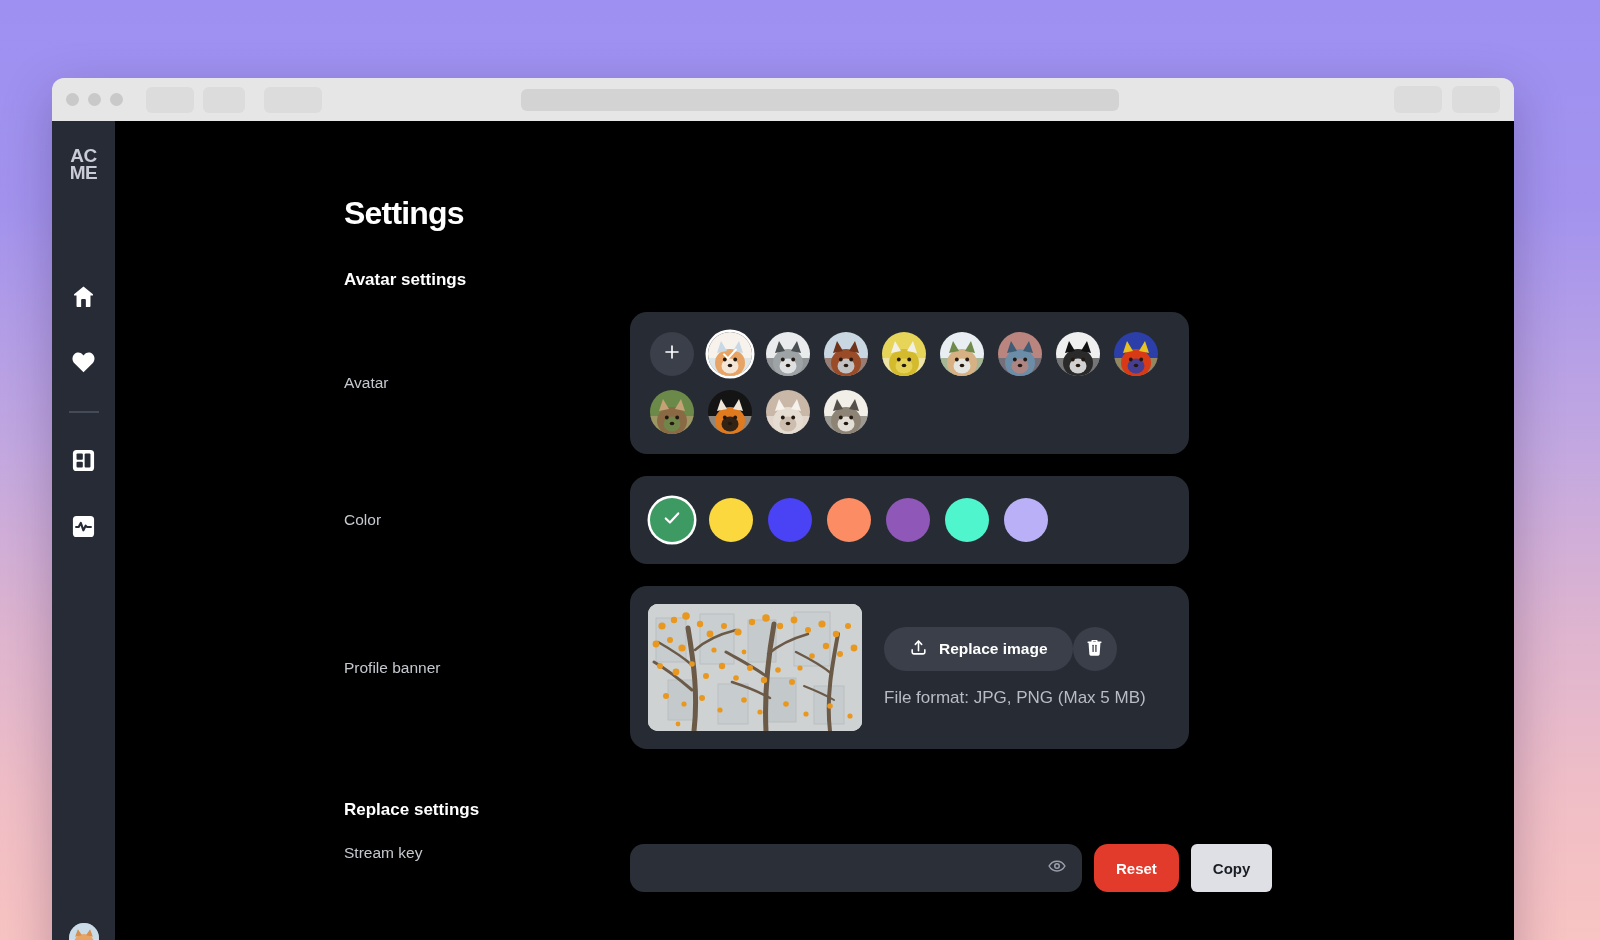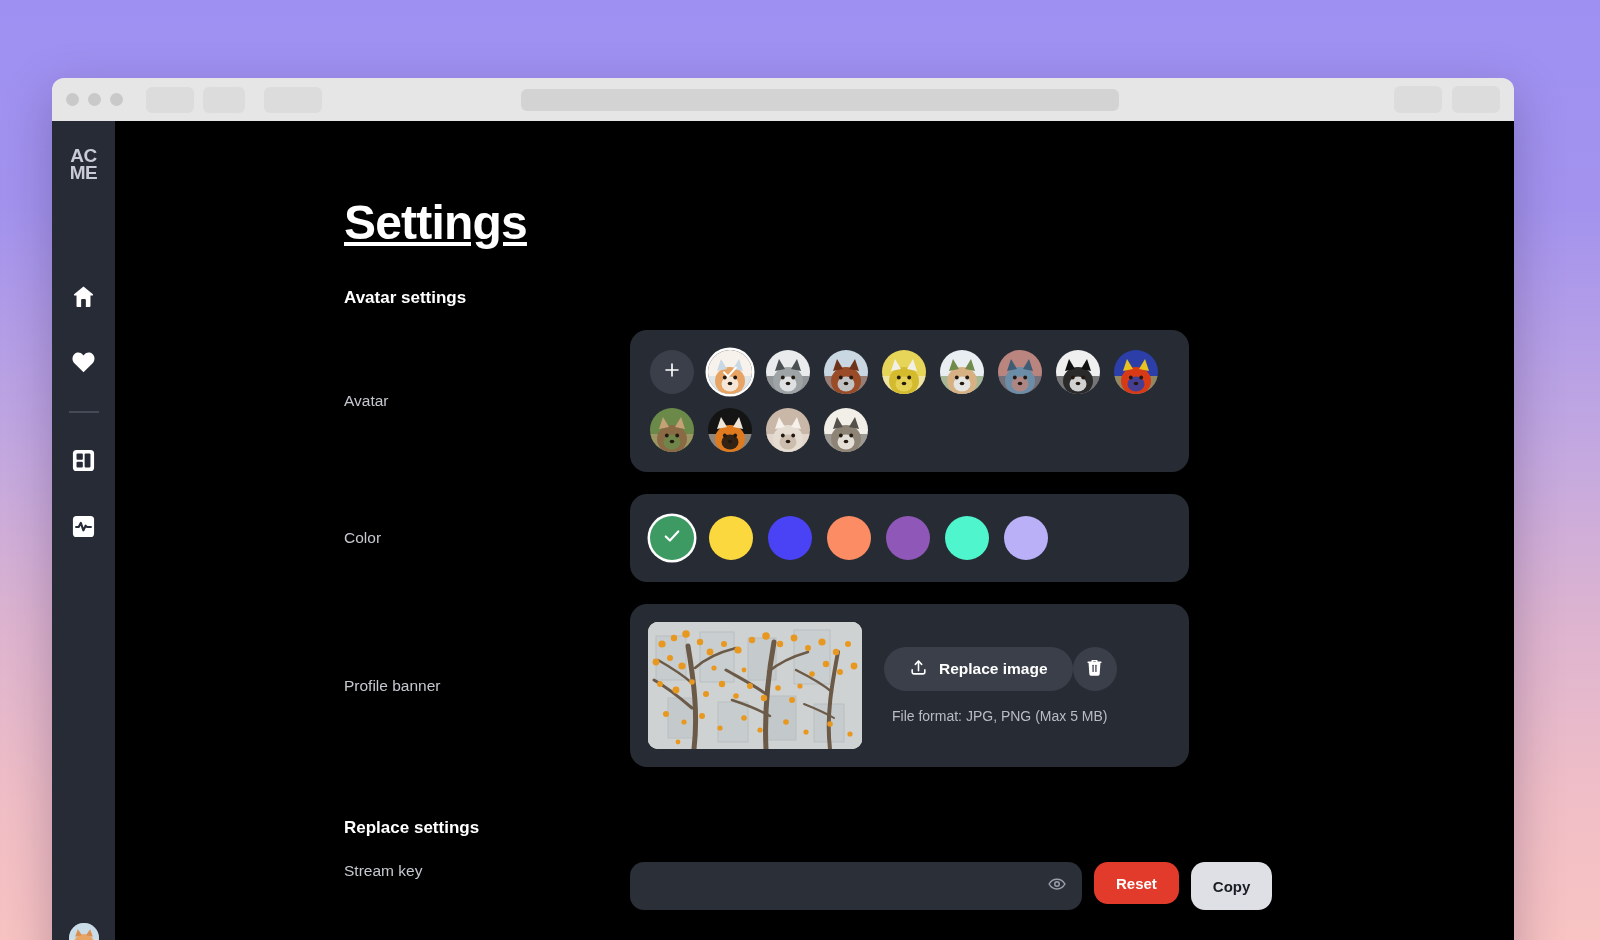--- a/index.html
+++ b/index.html
@@ -90,24 +90,23 @@
   
   .main {
     flex: 1;
     background: #000;
     padding: 74px 0 0 229px;
     overflow: hidden;
     position: relative;
   }
   .page-title {
     color: #fff;
-    font-size: 48px;
+    font-size: 32px;
     font-weight: bold;
     letter-spacing: -0.8px;
-    text-decoration: underline;
   }
   .section-title {
     color: #fff;
     font-size: 17px;
     font-weight: bold;
     margin-top: 38px;
   }
   .section-title.stream { margin-top: 51px; }
 
   .setting-row {
@@ -182,21 +181,21 @@
     cursor: pointer;
   }
   .btn-trash {
     background: #3A3F4A;
     border: none;
     border-radius: 50%;
     width: 44px; height: 44px;
     display: flex; align-items: center; justify-content: center;
     cursor: pointer;
   }
-  .format-hint { color: #B9BCC4; font-size: 14px; margin-left: 8px; }
+  .format-hint { color: #B9BCC4; font-size: 17px; }
 
   
   .stream-row { display: flex; align-items: flex-start; margin-top: 24px; }
   .stream-input {
     background: #2B2F38;
     border: none;
     border-radius: 14px;
     width: 452px; height: 48px;
     color: #fff;
     font-size: 15px;
@@ -204,28 +203,28 @@
     font-family: "Liberation Sans", sans-serif;
   }
   .stream-input-wrap { position: relative; }
   .stream-input-icon {
     position: absolute; right: 16px; top: 50%;
     transform: translateY(-50%);
     color: #9aa0ab;
   }
   .btn-danger {
     background: #E33B2B; color: #fff; border: none;
-    border-radius: 14px; height: 42px; padding: 0 22px;
+    border-radius: 14px; height: 48px; padding: 0 22px;
     font-size: 15px; font-weight: bold; margin-left: 12px;
     font-family: "Liberation Sans", sans-serif;
     cursor: pointer;
   }
   .btn-light {
     background: #DEE0E6; color: #1a1d23; border: none;
-    border-radius: 14px; height: 48px; padding: 0 22px;
+    border-radius: 6px; height: 48px; padding: 0 22px;
     font-size: 15px; font-weight: bold; margin-left: 12px;
     font-family: "Liberation Sans", sans-serif;
     cursor: pointer;
   }
 </style>
 </head>
 <body>
 
 <div class="browser-window">
 

